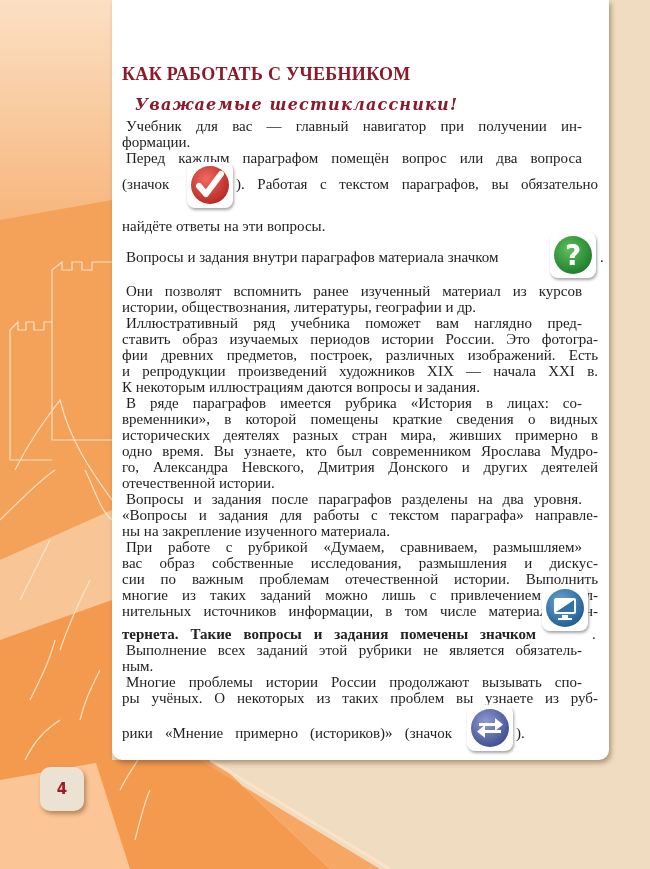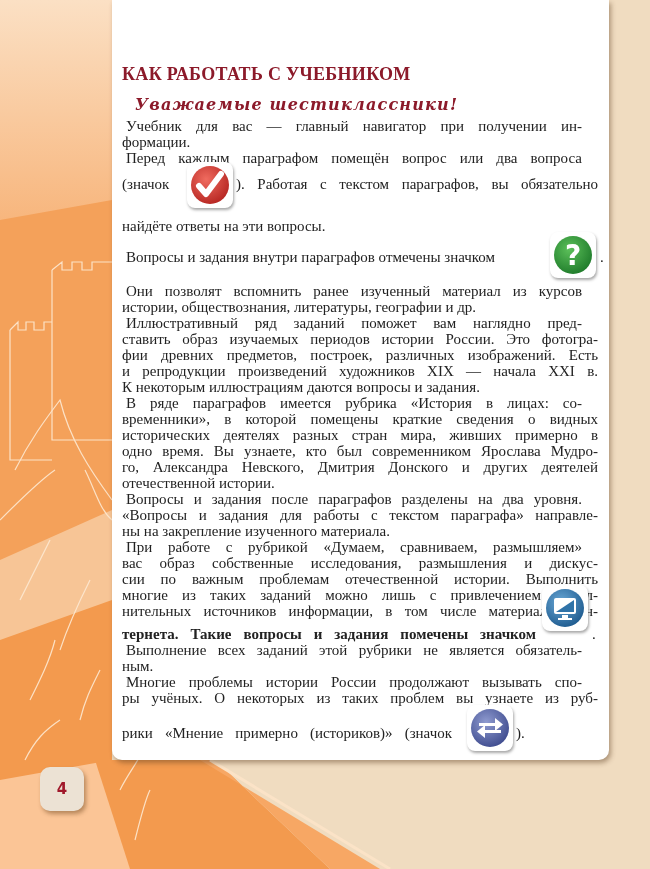--- a/index.html
+++ b/index.html
@@ -109,38 +109,38 @@
               <stop offset="1" stop-color="#b52521"></stop>
             </radialGradient>
           </defs>
         <circle cx="20" cy="20" r="19" fill="url(#rg1)"></circle>
         <path d="M9,21 L16,29 L31,9" stroke="#fff" stroke-width="6" fill="none" stroke-linecap="round" stroke-linejoin="round"></path>
       </svg>
     </span>
     <div class="line" style="top:176px; left:114px; width:362px;">). Работая с текстом параграфов, вы обязательно</div>
     <div class="line last" style="top:218px">найдёте ответы на эти вопросы.</div>
 
-    <div class="line ind last" style="top:249px; width:410px;">Вопросы и задания внутри параграфов отмечены значком</div>
+    <div class="line ind last" style="top:249px; width:410px;">Вопросы и задания внутри параграфов материала значком</div>
     <span class="icon" style="left:428px; top:232px;">
       <svg width="40" height="40" viewBox="0 0 40 40">
         <defs>
             <radialGradient id="rg2" cx="0.4" cy="0.35" r="0.7">
               <stop offset="0" stop-color="#5cc05a"></stop>
               <stop offset="1" stop-color="#1e7a2a"></stop>
             </radialGradient>
           </defs>
         <circle cx="20" cy="20" r="19" fill="url(#rg2)"></circle>
         <text x="20" y="30" text-anchor="middle" font-family="DejaVu Sans, sans-serif" font-weight="bold" font-size="28" fill="#fff">?</text>
       </svg>
     </span>
     <div class="line last" style="top:249px; left:478px; width:10px;">.</div>
 
     <div class="line ind" style="top:283px">Они позволят вспомнить ранее изученный материал из курсов</div>
     <div class="line last" style="top:299px">истории, обществознания, литературы, географии и др.</div>
-    <div class="line ind" style="top:315px">Иллюстративный ряд заданий поможет вам наглядно пред-</div>
+    <div class="line ind" style="top:315px">Иллюстративный ряд учебника поможет вам наглядно пред-</div>
     <div class="line" style="top:331px">ставить образ изучаемых периодов истории России. Это фотогра-</div>
     <div class="line" style="top:347px">фии древних предметов, построек, различных изображений. Есть</div>
     <div class="line" style="top:363px">и репродукции произведений художников XIX — начала XXI в.</div>
     <div class="line last" style="top:379px">К некоторым иллюстрациям даются вопросы и задания.</div>
     <div class="line ind" style="top:395px">В ряде параграфов имеется рубрика «История в лицах: со-</div>
     <div class="line" style="top:411px">временники», в которой помещены краткие сведения о видных</div>
     <div class="line" style="top:427px">исторических деятелях разных стран мира, живших примерно в</div>
     <div class="line" style="top:443px">одно время. Вы узнаете, кто был современником Ярослава Мудро-</div>
     <div class="line" style="top:459px">го, Александра Невского, Дмитрия Донского и других деятелей</div>
     <div class="line last" style="top:475px">отечественной истории.</div>

